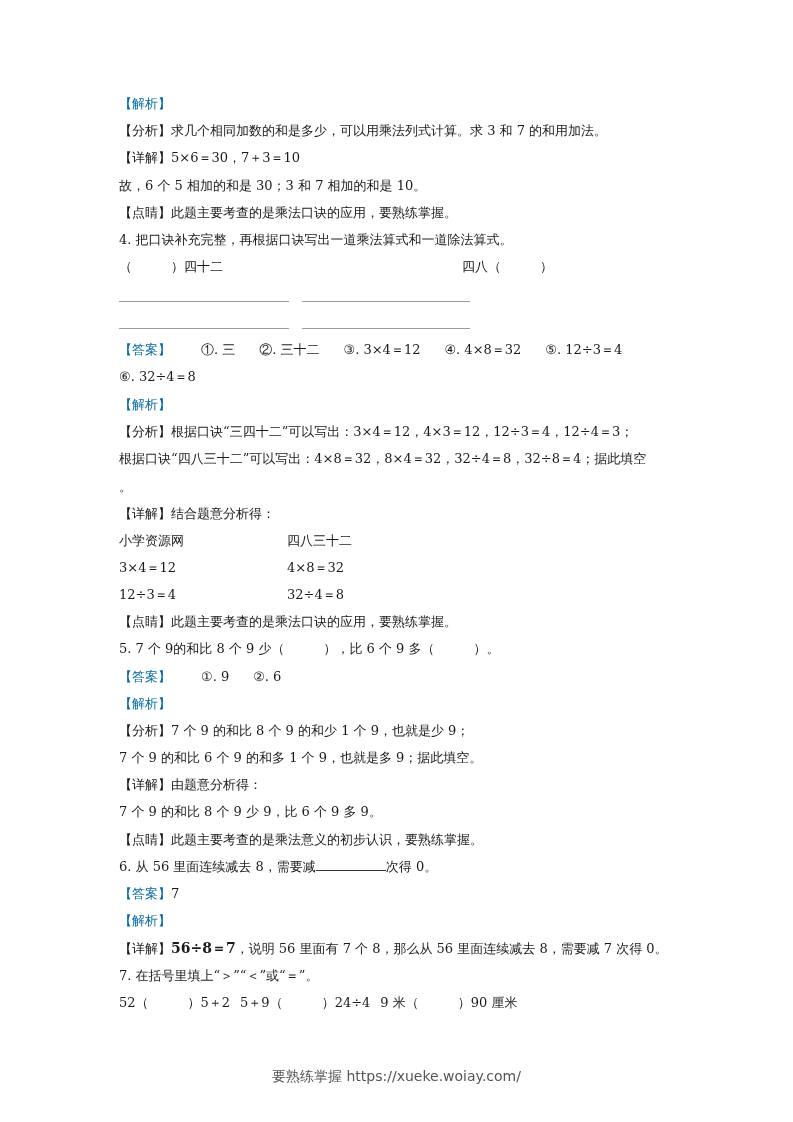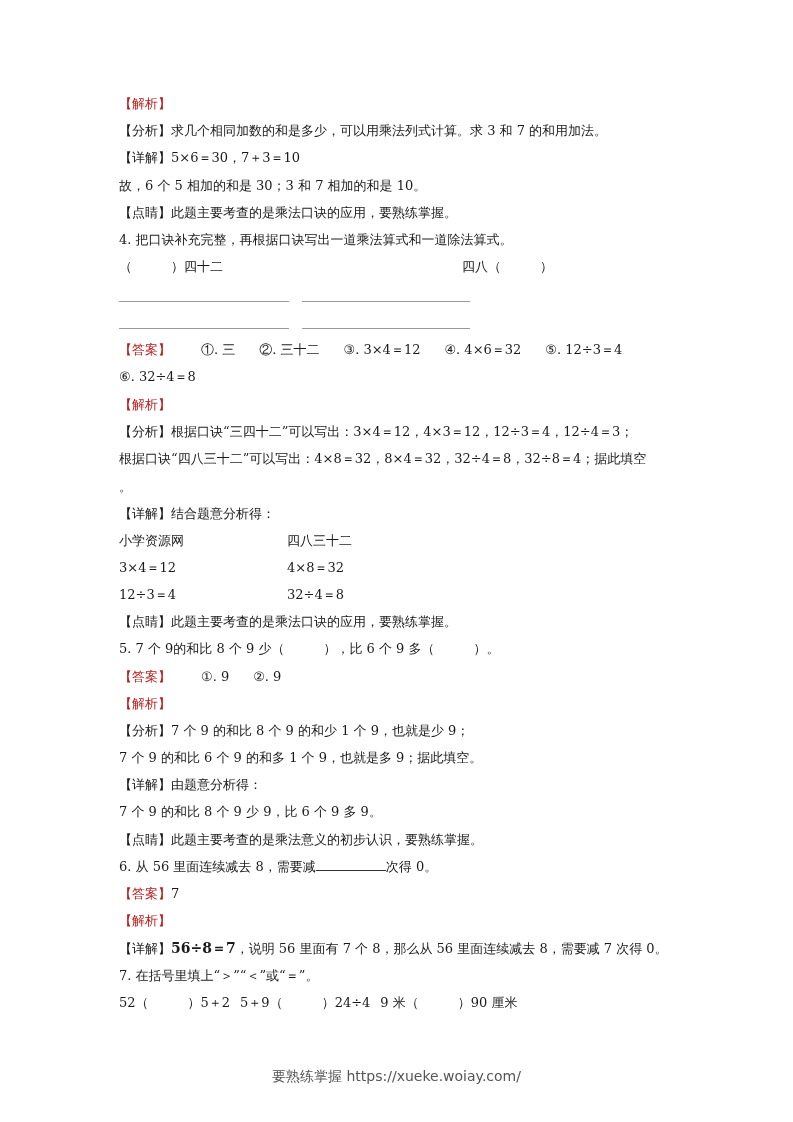--- a/index.html
+++ b/index.html
@@ -1,19 +1,19 @@
 <!DOCTYPE html>
 <html><head>
   <meta charset="utf-8">
   <style>
     html, body { margin: 0; padding: 0; background: #ffffff; }
     body { width: 793px; height: 1122px; position: relative; overflow: hidden;
            font-family: "DejaVu Serif", "Liberation Serif", serif; color: #1a1a1a; }
     .line { position: absolute; left: 119px; font-size: 13px; line-height: 18px; white-space: nowrap; }
-    .tag { color: #b91c1c; }
+    .tag { color: #0369a1; }
     .gap { display: inline-block; }
     .rule { position: absolute; height: 1px; background: #9a9a9a; }
     .blank { display: inline-block; width: 70px; border-bottom: 1px solid #333; height: 12px; vertical-align: baseline; }
     .bold { font-weight: bold; font-size: 14px; }
     .footer { position: absolute; top: 1068px; left: 0; width: 793px; text-align: center;
               font-family: "DejaVu Sans", sans-serif; font-size: 14px; color: #555; }
   </style>
 </head>
 <body>
 
@@ -25,39 +25,39 @@
 
 <div class="line" style="top:231px">4. 把口诀补充完整，再根据口诀写出一道乘法算式和一道除法算式。</div>
 <div class="line" style="top:258px">（　　　）四十二</div>
 <div class="line" style="top:258px; left:462px">四八（　　　）</div>
 <div class="rule" style="top:301px; left:119px; width:170px"></div>
 <div class="rule" style="top:301px; left:302px; width:168px"></div>
 <div class="rule" style="top:328px; left:119px; width:170px"></div>
 <div class="rule" style="top:328px; left:302px; width:168px"></div>
 
 <div class="line" style="top:341px">
-  <span class="tag">【答案】</span><span class="gap" style="width:30px"></span><span>①. 三</span><span class="gap" style="width:24px"></span><span>②. 三十二</span><span class="gap" style="width:24px"></span><span>③. 3×4＝12</span><span class="gap" style="width:24px"></span><span>④. 4×6＝32</span><span class="gap" style="width:24px"></span><span>⑤. 12÷3＝4</span>
+  <span class="tag">【答案】</span><span class="gap" style="width:30px"></span><span>①. 三</span><span class="gap" style="width:24px"></span><span>②. 三十二</span><span class="gap" style="width:24px"></span><span>③. 3×4＝12</span><span class="gap" style="width:24px"></span><span>④. 4×8＝32</span><span class="gap" style="width:24px"></span><span>⑤. 12÷3＝4</span>
 </div>
 <div class="line" style="top:368px">⑥. 32÷4＝8</div>
 <div class="line" style="top:396px"><span class="tag">【解析】</span></div>
 <div class="line" style="top:423px"><span>【分析】</span><span>根据口诀“三四十二”可以写出：3×4＝12，4×3＝12，12÷3＝4，12÷4＝3；</span></div>
 <div class="line" style="top:450px">根据口诀“四八三十二”可以写出：4×8＝32，8×4＝32，32÷4＝8，32÷8＝4；据此填空</div>
 <div class="line" style="top:478px">。</div>
 <div class="line" style="top:505px"><span>【详解】</span><span>结合题意分析得：</span></div>
 <div class="line" style="top:532px">小学资源网</div>
 <div class="line" style="top:532px; left:287px">四八三十二</div>
 <div class="line" style="top:559px">3×4＝12</div>
 <div class="line" style="top:559px; left:287px">4×8＝32</div>
 <div class="line" style="top:586px">12÷3＝4</div>
 <div class="line" style="top:586px; left:287px">32÷4＝8</div>
 <div class="line" style="top:613px"><span>【点睛】</span><span>此题主要考查的是乘法口诀的应用，要熟练掌握。</span></div>
 
 <div class="line" style="top:640px">5. 7 个 9的和比 8 个 9 少（　　　），比 6 个 9 多（　　　）。</div>
 <div class="line" style="top:668px">
-  <span class="tag">【答案】</span><span class="gap" style="width:30px"></span><span>①. 9</span><span class="gap" style="width:24px"></span><span>②. 9</span>
+  <span class="tag">【答案】</span><span class="gap" style="width:30px"></span><span>①. 9</span><span class="gap" style="width:24px"></span><span>②. 6</span>
 </div>
 <div class="line" style="top:695px"><span class="tag">【解析】</span></div>
 <div class="line" style="top:722px"><span>【分析】</span><span>7 个 9 的和比 8 个 9 的和少 1 个 9，也就是少 9；</span></div>
 <div class="line" style="top:749px">7 个 9 的和比 6 个 9 的和多 1 个 9，也就是多 9；据此填空。</div>
 <div class="line" style="top:776px"><span>【详解】</span><span>由题意分析得：</span></div>
 <div class="line" style="top:803px">7 个 9 的和比 8 个 9 少 9，比 6 个 9 多 9。</div>
 <div class="line" style="top:831px"><span>【点睛】</span><span>此题主要考查的是乘法意义的初步认识，要熟练掌握。</span></div>
 
 <div class="line" style="top:858px"><span>6. 从 56 里面连续减去 8，需要减</span><span class="blank"></span><span>次得 0。</span></div>
 <div class="line" style="top:885px"><span class="tag">【答案】</span><span>7</span></div>

